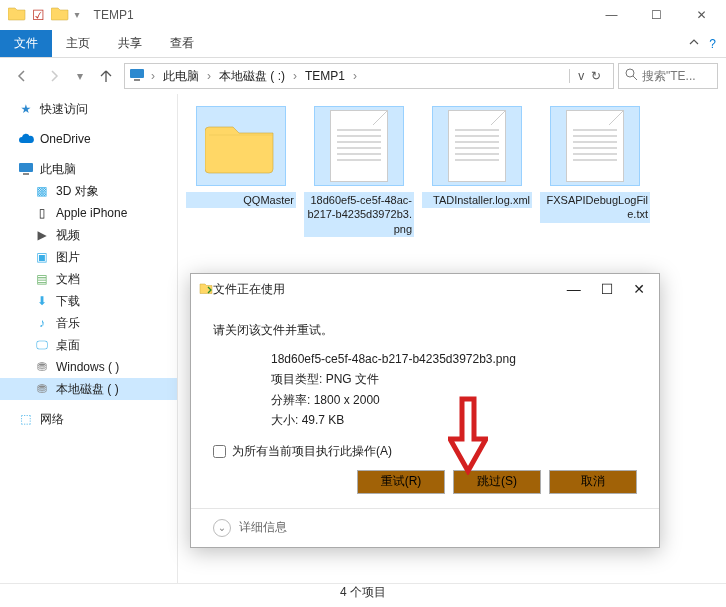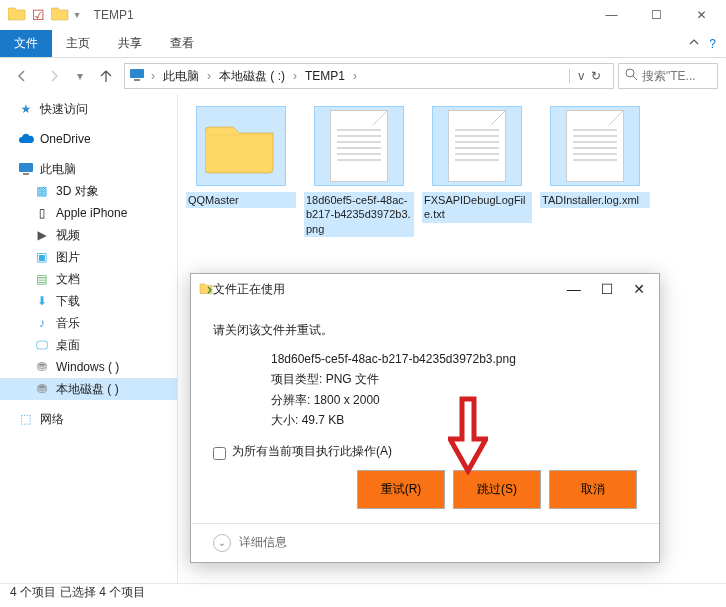--- a/index.html
+++ b/index.html
@@ -26,40 +26,40 @@
 
 .body { display: flex; height: calc(100% - 30px - 28px - 36px - 24px); }
 .sidebar { width: 178px; border-right: 1px solid #e8e8e8; padding: 4px 0; overflow: hidden; }
 .sidebar .item { display: flex; align-items: center; height: 22px; padding-left: 18px; gap: 6px; color: #222; cursor: default; }
 .sidebar .item.sub { padding-left: 34px; }
 .sidebar .item.selected { background: #cce8ff; }
 .sidebar .item .ico { width: 16px; height: 16px; display: flex; align-items: center; justify-content: center; }
 .sidebar .spacer { height: 8px; }
 
 .content { flex: 1; padding: 12px 8px; display: flex; gap: 8px; align-items: flex-start; }
-.fileitem { width: 110px; text-align: left; }
+.fileitem { width: 110px; text-align: right; }
 .fileitem .thumb { width: 90px; height: 80px; margin: 0 auto 6px; display: flex; align-items: center; justify-content: center; border: 1px solid transparent; }
 .fileitem.selected .thumb { background: #cce8ff; border-color: #99d1ff; }
 .fileitem.selected .label { background: #cce8ff; }
 .fileitem .label { font-size: 11px; color: #222; word-break: break-all; line-height: 1.3; padding: 1px 2px; }
 
-.statusbar { position: absolute; bottom: 0; left: 0; right: 0; height: 24px; display: flex; align-items: flex-start; padding: 0 10px; gap: 4px; border-top: 1px solid #e8e8e8; color: #333; }
+.statusbar { position: absolute; bottom: 0; left: 0; right: 0; height: 24px; display: flex; align-items: center; padding: 0 10px; gap: 18px; border-top: 1px solid #e8e8e8; color: #333; flex-direction: column; }
 
 .dialog { position: absolute; left: 190px; top: 273px; width: 470px; background: white; border: 1px solid #aaa; box-shadow: 0 4px 20px rgba(0,0,0,0.25); }
 .dialog .dlg-title { height: 30px; display: flex; align-items: center; padding: 0 8px; }
 .dialog .dlg-title .dtext { color: #222; font-size: 12px; }
 .dialog .dlg-title .dcontrols { margin-left: auto; display: flex; gap: 20px; padding-right: 6px; }
 .dialog .dlg-title .dcontrols span { color: #222; font-size: 14px; font-weight: normal; }
 .dialog .dlg-body { padding: 8px 22px 14px; color: #222; }
 .dialog .dlg-body p { margin: 10px 0; font-size: 12px; }
 .dialog .details { margin: 10px 0 12px 58px; line-height: 1.7; font-size: 12px; }
-.dialog .checkbox-row { display: flex; align-items: flex-end; gap: 6px; margin: 12px 0 10px; }
+.dialog .checkbox-row { display: flex; align-items: center; gap: 6px; margin: 12px 0 10px; }
 .dialog .checkbox-row input { width: 13px; height: 13px; }
 .dialog .buttons { display: flex; justify-content: flex-end; gap: 8px; margin-top: 6px; }
-.dialog .buttons button { width: 88px; height: 39px; background: #f97316; border: 1px solid #adadad; font-size: 12px; cursor: pointer; }
+.dialog .buttons button { width: 88px; height: 24px; background: #a16207; border: 1px solid #adadad; font-size: 12px; cursor: pointer; }
 .dialog .expand-row { border-top: 1px solid #e5e5e5; padding: 10px 22px; display: flex; align-items: center; gap: 8px; color: #666; }
 .dialog .expand-row .circ { width: 18px; height: 18px; border: 1px solid #bbb; border-radius: 50%; display: flex; align-items: center; justify-content: center; font-size: 10px; color: #888; }
 
 .arrow { position: absolute; left: 448px; top: 395px; width: 40px; height: 80px; pointer-events: none; }
 
 .folder-icon-large { fill: #ffd766; }
 .doc-thumb { border: 1px solid #ccc; background: white; position: relative; width: 58px; height: 72px; }
 .doc-thumb::before { content: ""; position: absolute; top: 0; right: 0; width: 14px; height: 14px; background: linear-gradient(135deg, transparent 48%, #ccc 50%, white 52%); }
 .doc-lines { position:absolute; top:18px; left:6px; right:6px; }
 .doc-lines div { height:2px; background:#d9d9d9; margin-bottom:4px; }
@@ -251,36 +251,36 @@
             <div class="doc-lines">
               <div></div>
               <div></div>
               <div></div>
               <div></div>
               <div></div>
               <div></div>
             </div>
           </div>
       </div>
-      <div class="label">FXSAPIDebugLogFile.txt</div>
+      <div class="label">TADInstaller.log.xml</div>
     </div>
     <div class="fileitem selected">
       <div class="thumb">
         <div class="doc-thumb">
             <div class="doc-lines">
               <div></div>
               <div></div>
               <div></div>
               <div></div>
               <div></div>
               <div></div>
             </div>
           </div>
       </div>
-      <div class="label">TADInstaller.log.xml</div>
+      <div class="label">FXSAPIDebugLogFile.txt</div>
     </div>
   </div>
 </div>
 
 <div class="statusbar">
   <span>4 个项目</span>
   <span>已选择 4 个项目</span>
 </div>
 
 <div class="dialog">

